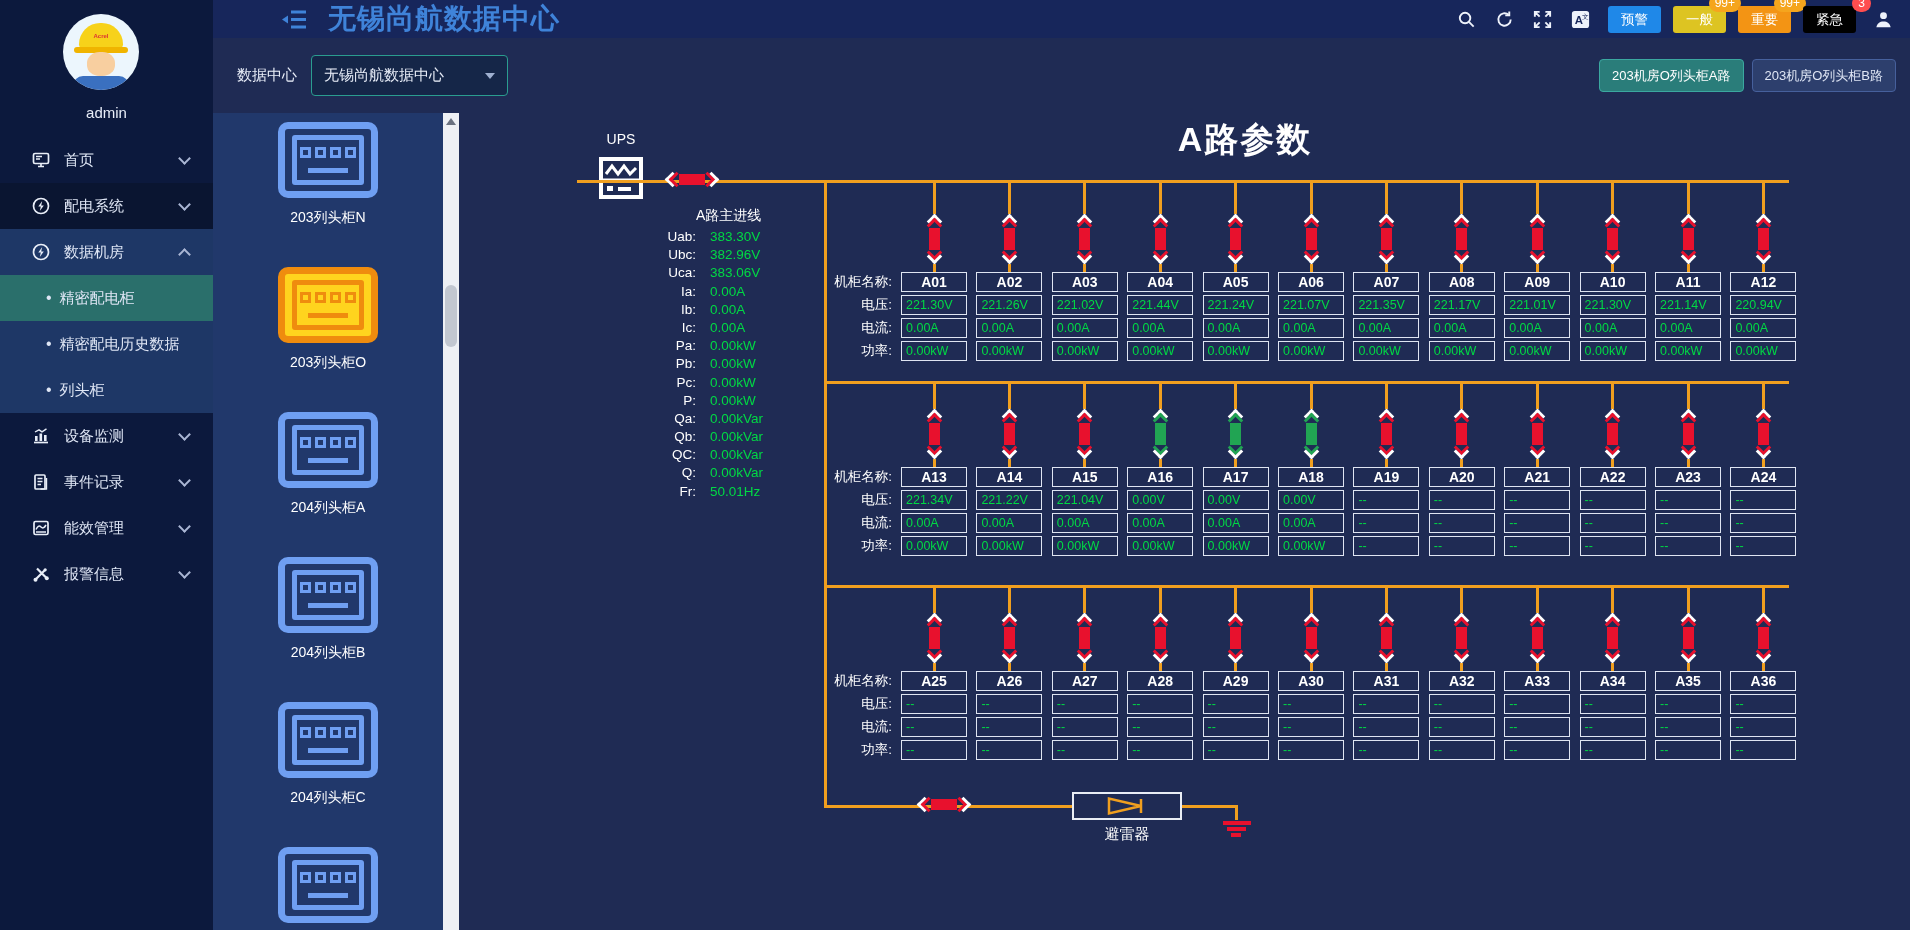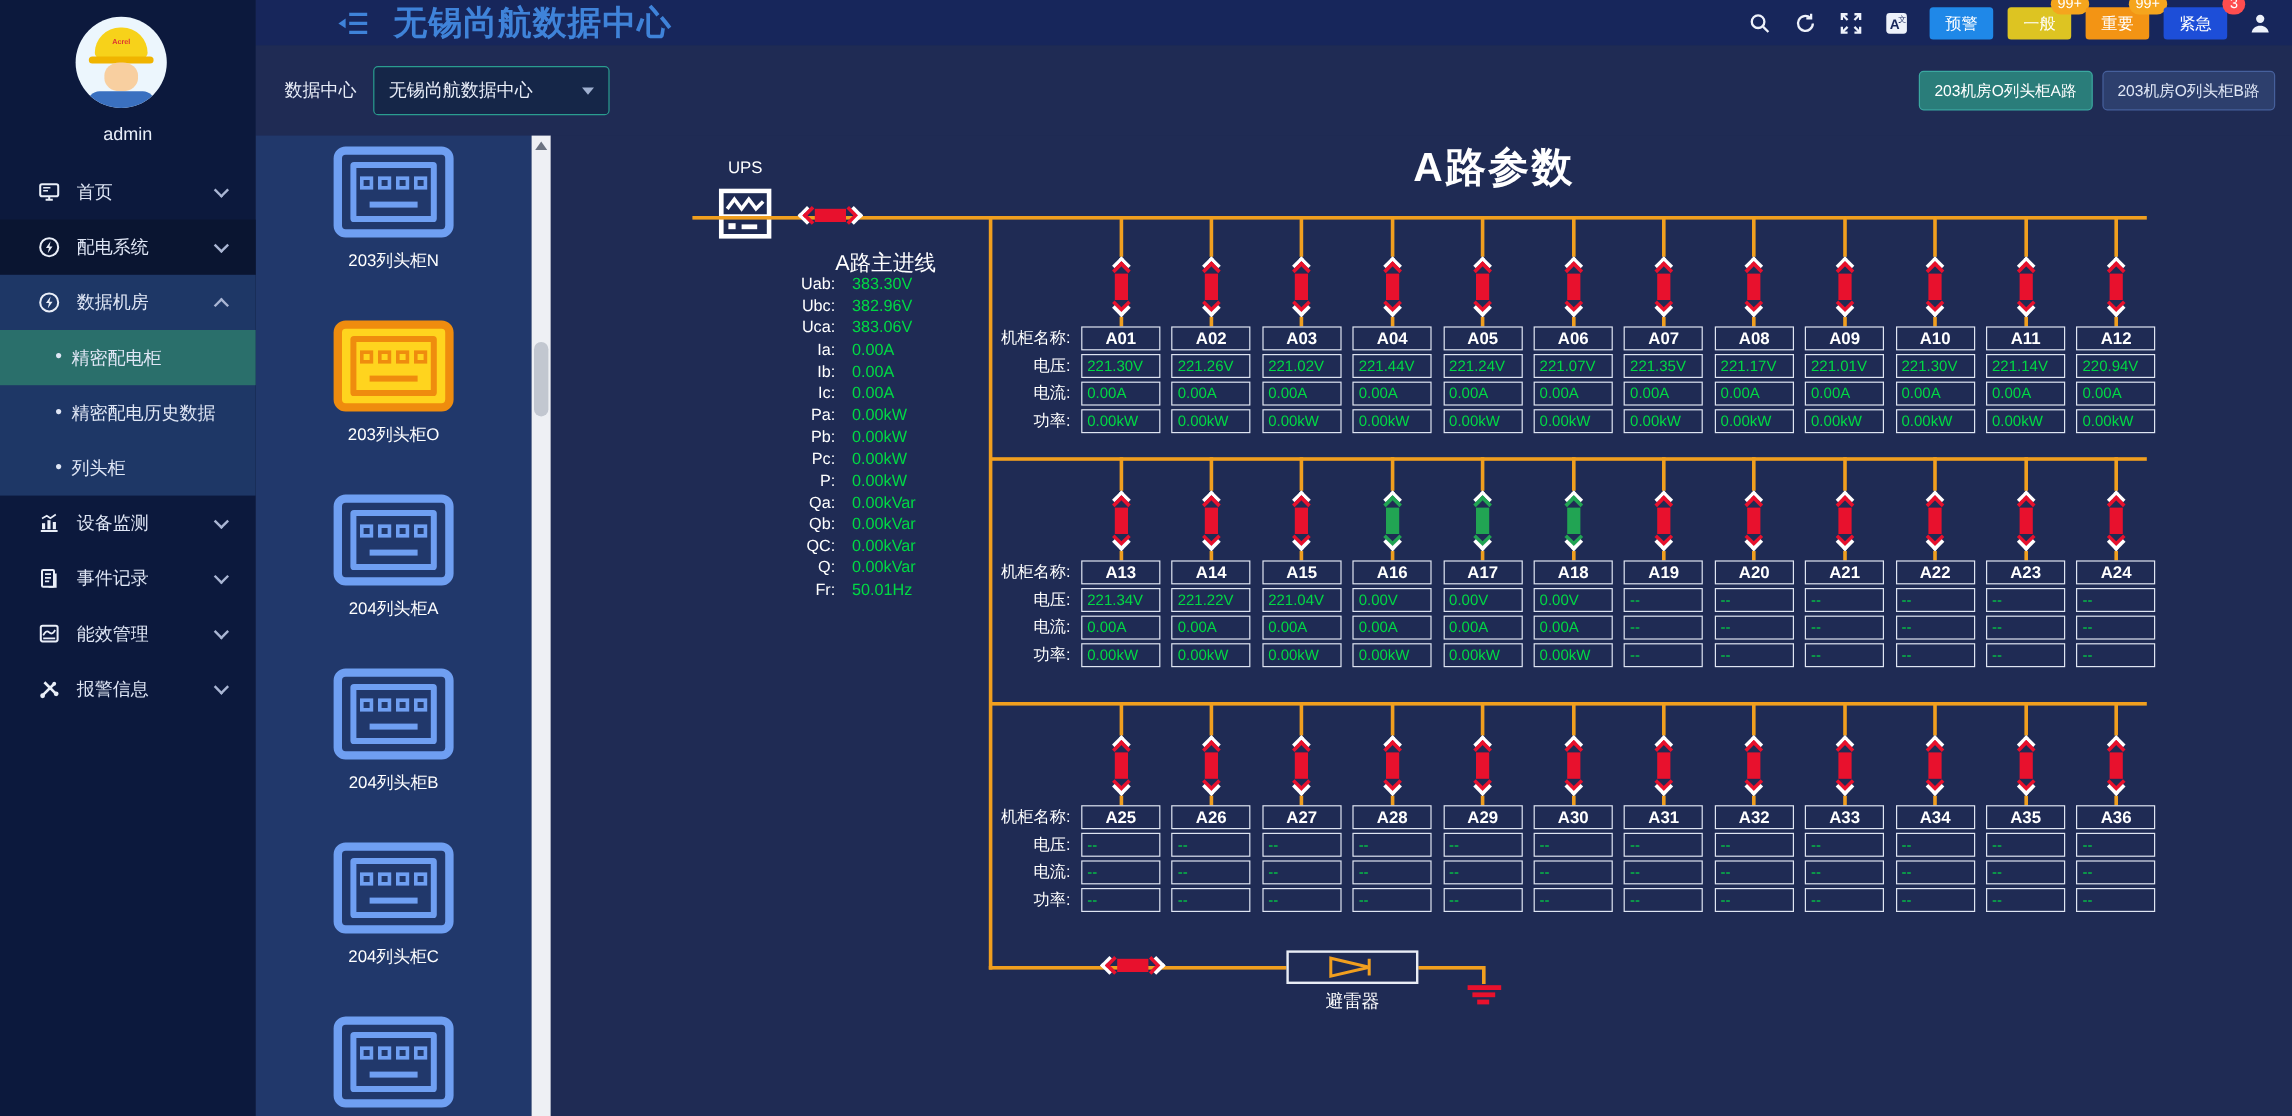--- a/index.html
+++ b/index.html
@@ -92,21 +92,21 @@
 
   
   .main { flex:1; position:relative; background:#1f2b54; overflow:hidden; }
   .diagram { position:absolute; inset:0; }
   .dg-title { position:absolute; left:786px; top:4px; transform:translateX(-50%); color:#fff;
     font-size:34px; font-weight:600; letter-spacing:2px; }
   .ups-label { position:absolute; left:162px; top:18px; transform:translateX(-50%); color:#fff; font-size:14px; }
   .ups-icon { position:absolute; left:140px; top:44px; }
   .feedline { position:absolute; left:118px; top:67px; width:248px; height:3px; background:#f09f1f; }
   .vbus { position:absolute; left:365px; top:67px; width:3px; height:628px; background:#f09f1f; }
-  .incoming-label { position:absolute; left:237px; top:94px; color:#fff; font-size:18px; }
+  .incoming-label { position:absolute; left:237px; top:94px; color:#fff; font-size:14px; }
   .params { position:absolute; left:80px; top:115px; }
   .prow { height:18.2px; line-height:18px; font-size:13.5px; }
   .plabel { display:inline-block; width:157px; text-align:right; color:#fff; }
   .pvalue { margin-left:14px; color:#00d944; }
 
   .brow { position:absolute; left:0; width:100%; }
   .busline { position:absolute; left:366px; top:0; width:964px; height:3px; background:#f09f1f; }
   .rowlabels { position:absolute; left:280px; width:153px; text-align:right; }
   .rlabel { height:20px; line-height:20px; margin-top:3px; color:#fff; font-size:13.5px; }
   .rlabel:first-child { margin-top:0; }
@@ -287,21 +287,21 @@
           <svg viewBox="0 0 22 22">
               <rect x="2" y="2" width="18" height="18" rx="3" fill="#eef2fb"></rect>
               <text x="5" y="16" font-size="12" font-weight="bold" fill="#17265b">A</text>
               <text x="12.5" y="10" font-size="7" fill="#17265b">文</text>
             </svg>
         </span>
         <div id="alarmbtns" style="display:flex;gap:12px;align-items:center;" data-name="alarm-buttons">
             <div class="alarm-wrap" data-name="alarm-button-wrap"><span class="alarm-btn" data-name="alarm-button" style="background: rgb(31, 136, 232);">预警</span></div>
             <div class="alarm-wrap" data-name="alarm-button-wrap"><span class="alarm-btn" data-name="alarm-button" style="background: rgb(221, 196, 34);">一般</span><span class="badge" data-name="alarm-badge" style="background: rgb(245, 165, 29);">99+</span></div>
             <div class="alarm-wrap" data-name="alarm-button-wrap"><span class="alarm-btn" data-name="alarm-button" style="background: rgb(243, 148, 20);">重要</span><span class="badge" data-name="alarm-badge" style="background: rgb(245, 165, 29);">99+</span></div>
-            <div class="alarm-wrap" data-name="alarm-button-wrap"><span class="alarm-btn" data-name="alarm-button" style="background: #1d4ed8;">紧急</span><span class="badge" data-name="alarm-badge" style="background: rgb(255, 77, 79);">3</span></div>
+            <div class="alarm-wrap" data-name="alarm-button-wrap"><span class="alarm-btn" data-name="alarm-button" style="background: #000000;">紧急</span><span class="badge" data-name="alarm-badge" style="background: rgb(255, 77, 79);">3</span></div>
           </div>
         <span class="hicon" data-name="user-icon">
           <svg viewBox="0 0 22 22" fill="#eef2fb">
               <circle cx="11" cy="7" r="3.6"></circle>
               <path d="M3.5 19c.8-4 3.6-6 7.5-6s6.7 2 7.5 6z"></path>
             </svg>
         </span>
       </div>
     </header>
 

